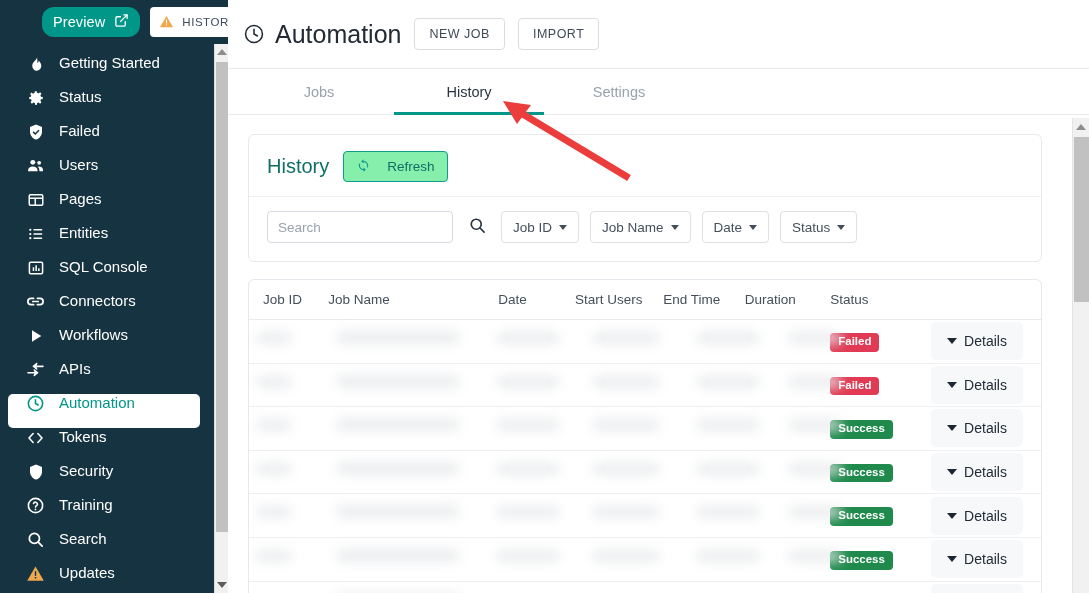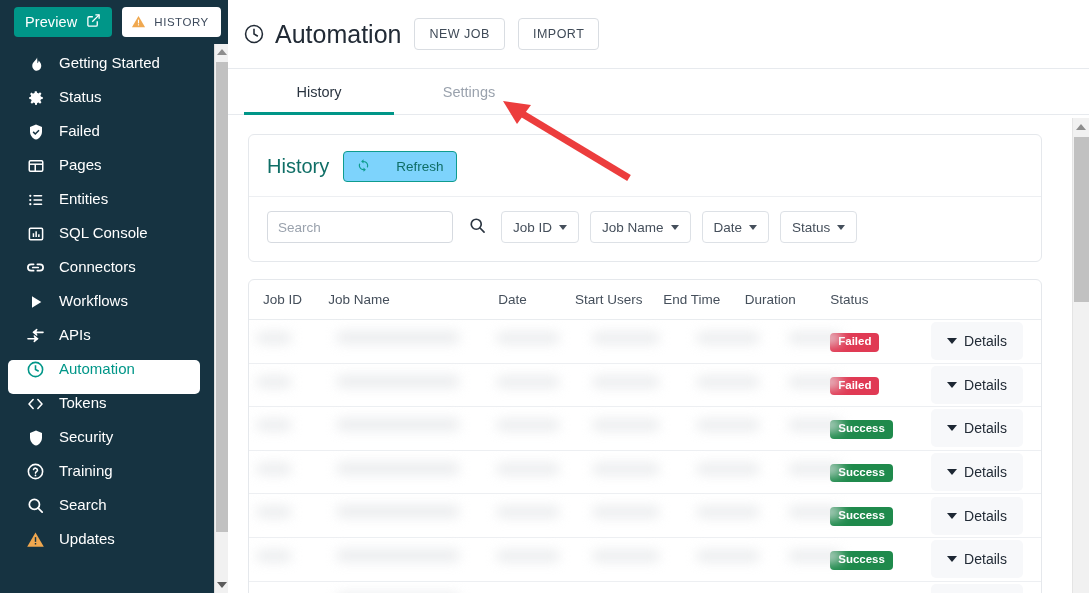--- a/index.html
+++ b/index.html
@@ -21,26 +21,27 @@
   .sidebar-top {
     height: 44px;
     display: flex; align-items: center;
     padding-left: 14px;
     gap: 10px;
   }
   .preview-btn {
     background: #009688;
     color: #ffffff;
     border: none;
-    border-radius: 4px;
+    border-radius: 12px;
     height: 30px;
     padding: 0 11px;
     font-size: 14.5px;
     display: flex; align-items: center; gap: 9px;
     cursor: pointer;
+    margin-left: 28px;
   }
   .preview-btn .lbl { letter-spacing: .1px; }
   .history-btn {
     background: #ffffff;
     color: #3d4a5c;
     border: none;
     border-radius: 4px;
     height: 30px;
     padding: 0 12px 0 9px;
     font-size: 11.5px;
@@ -163,26 +164,26 @@
     background: #ffffff;
   }
   .card-head {
     display: flex; align-items: center; gap: 14px;
     padding: 16px 18px 14px 18px;
   }
   .card-title { font-size: 20px; color: #0f6e66; }
   .refresh-btn {
     border: 1px solid #0f9c8e;
     color: #0f6e66;
-    background: #7dd3fc;
+    background: #86efac;
     border-radius: 4px;
     height: 31px;
     padding: 0 12px;
     font-size: 13.5px;
-    display: flex; align-items: center; gap: 25px;
+    display: flex; align-items: center; gap: 16px;
     cursor: pointer;
     font-family: "Liberation Sans", sans-serif;
     justify-content: center;
   }
   .filters {
     display: flex; align-items: center; gap: 11px;
     padding: 0 18px 18px 18px;
     border-top: 1px solid #edeff2;
     padding-top: 14px;
   }
@@ -355,20 +356,31 @@
         <div class="nav-item">
           <span class="ico">
             <svg width="18" height="18" viewBox="0 0 24 24" fill="#ffffff">
                 <path d="M12 2 4 5.2v6c0 5 3.4 9.6 8 10.8 4.6-1.2 8-5.8 8-10.8v-6L12 2z"></path>
                 <polyline points="8.2 11.8 11 14.6 16 9.6" fill="none" stroke="#163341" stroke-width="2"></polyline>
               </svg>
           </span>
           <span>Failed</span>
         </div>
 
+        <div class="nav-item">
+          <span class="ico">
+            <svg width="19" height="19" viewBox="0 0 24 24" fill="#ffffff">
+                <circle cx="8.6" cy="8" r="3.1"></circle>
+                <circle cx="16.6" cy="8.6" r="2.4"></circle>
+                <path d="M2.6 18c0-3.2 2.7-4.8 6-4.8s6 1.6 6 4.8v1.2h-12V18z"></path>
+                <path d="M16.3 13.4c2.7 0 5.1 1.3 5.1 4v1.8h-4.5V18c0-1.9-.8-3.4-2-4.4a7 7 0 0 1 1.4-.2z"></path>
+              </svg>
+          </span>
+          <span>Users</span>
+        </div>
 
         <div class="nav-item">
           <span class="ico">
             <svg width="18" height="18" viewBox="0 0 24 24" fill="none" stroke="#ffffff" stroke-width="2">
                 <rect x="3" y="5" width="18" height="14" rx="1.6"></rect>
                 <line x1="3" y1="9.6" x2="21" y2="9.6"></line>
                 <line x1="11" y1="9.6" x2="11" y2="19"></line>
               </svg>
           </span>
           <span>Pages</span>
@@ -517,20 +529,21 @@
               <polyline points="12 6.4 12 12 16.2 14.4"></polyline>
             </svg>
         </span>
         <span>Automation</span>
       </div>
       <button class="hdr-btn">NEW JOB</button>
       <button class="hdr-btn">IMPORT</button>
     </div>
 
     <div class="tabs">
+      <div class="tab">Jobs</div>
       <div class="tab active">History</div>
       <div class="tab">Settings</div>
     </div>
 
     <div class="content">
 
       <div class="card">
         <div class="card-head">
           <span class="card-title">History</span>
           <button class="refresh-btn">

